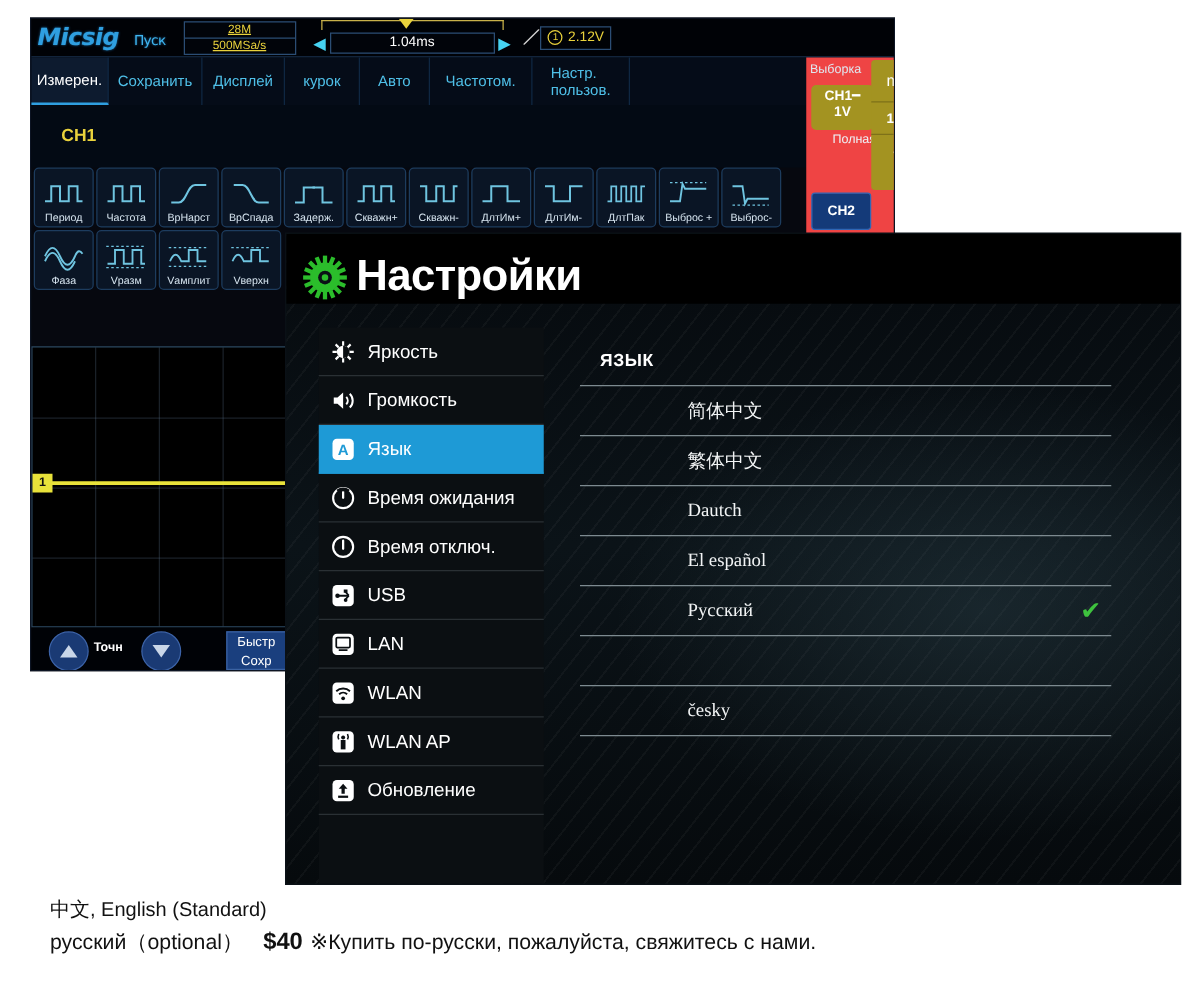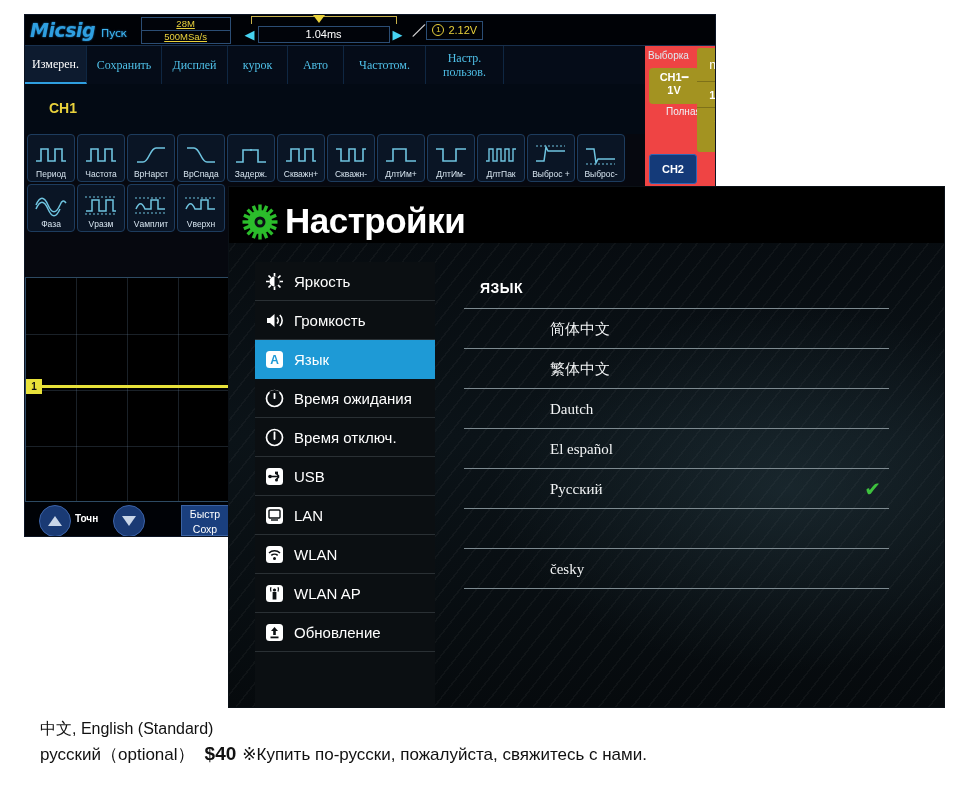--- a/index.html
+++ b/index.html
@@ -20,21 +20,21 @@
   .scope-topbar{
     position:absolute;left:0;top:0;width:692px;height:31px;
     background:#000206;border-bottom:1px solid #18304d;
     display:flex;align-items:center;box-sizing:border-box;
   }
   .brand{
     font-family:"DejaVu Sans",sans-serif;font-weight:bold;font-style:italic;
     font-size:19px;color:#2f9fe0;letter-spacing:-.5px;margin-left:5px;
     text-shadow:0 0 2px #1b6ea8;
   }
-  .brand-run{font-size:11px;color:#3fb5ef;margin-left:0;font-style:normal;font-weight:normal;padding-left:6px;}
+  .brand-run{font-size:11px;color:#3fb5ef;margin-left:12px;font-style:normal;font-weight:normal;}
   .memblock{
     margin-left:14px;width:88px;border:1px solid #2b4d74;text-align:center;
     color:#e9d23c;font-size:9.5px;line-height:12px;background:#01040a;text-decoration:underline;
   }
   .memblock div:first-child{border-bottom:1px solid #2b4d74;}
   .timebase{margin-left:14px;width:158px;position:relative;height:28px;}
   .tb-track{
     position:absolute;left:6px;top:0px;width:146px;height:8px;
     border:1px solid #c9b24a;border-bottom:none;box-sizing:border-box;
   }
@@ -58,22 +58,22 @@
   }
   .trig-v{color:#e9d23c;font-size:11px;}
 
   
   .scope-tabs{
     position:absolute;left:0;top:31px;width:620px;height:38px;
     display:flex;align-items:stretch;background:#050c18;
   }
   .tab{
     flex:0 0 auto;padding:0 10px;display:flex;align-items:center;justify-content:center;
-    color:#4fc0e8;font-size:12px;text-align:center;line-height:13px;
-    border-right:1px solid #0f2742;box-sizing:border-box;font-family:Liberation Serif, serif;
+    color:#4fc0e8;font-size:12px;text-align:left;line-height:13px;
+    border-right:1px solid #0f2742;box-sizing:border-box;
   }
   .tab.active{background:#0d1b2f;color:#ffffff;border-bottom:2px solid #2f9fe0;}
   .tab.two-line{line-height:14px;}
 
   
   .meas-head{
     position:absolute;left:0;top:69px;width:620px;height:50px;background:#030a14;
   }
   .meas-ch{position:absolute;left:24px;top:16px;color:#e9d23c;font-size:14px;font-weight:bold;}
   .meas-grid{
@@ -183,21 +183,21 @@
   .lang-check{
     position:absolute;right:8px;top:50%;transform:translateY(-50%);
     color:#3ec23e;font-size:20px;font-weight:bold;
   }
   .lang-bottom{border-top:1px solid #7d8a90;height:0;}
 
   
   #caption{position:absolute;left:40px;top:718px;width:880px;color:#111111;}
   .cap1{font-size:16px;line-height:22px;}
   .cap2{font-size:17px;line-height:24px;margin-top:2px;}
-  .cap2 .price{font-weight:bold;font-size:19px;margin:0 6px 0 10px;}
+  .cap2 .price{font-weight:bold;font-size:19px;margin:0 6px 0 16px;}
 </style>
 </head>
 <body>
 
 <div id="scope">
 
   <div class="scope-topbar">
     <div class="brand">
       <span>Micsig</span><span class="brand-run">Пуск</span>
     </div>

